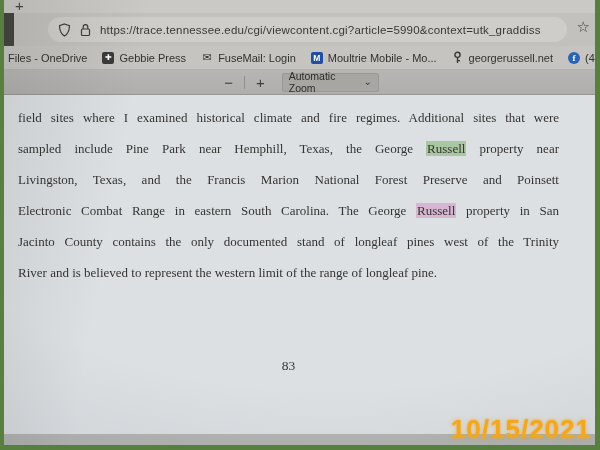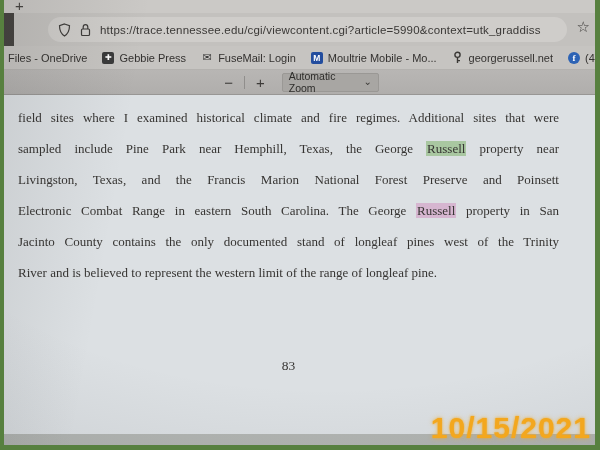--- a/index.html
+++ b/index.html
@@ -71,21 +71,21 @@
   .dline { text-align:justify; text-align-last:justify; white-space:nowrap; }
   .dline.last { text-align:left; text-align-last:left; }
   .hl-green { background:#a9c7a1; padding:0 1px; }
   .hl-pink  { background:#d6b6d0; padding:0 1px; }
   .pagenum { margin-top:62px; text-align:center; text-align-last:center; font-size:13.5px; }
 
   .bottom-band { position:absolute; left:0; right:0; bottom:0; height:11px; background:#b2b5b2; z-index:5; }
 
   .timestamp {
     position:absolute; right:9px; bottom:5px; z-index:60;
-    font-family:"Liberation Sans",sans-serif; font-weight:bold; font-size:30px;
+    font-family:"Liberation Sans",sans-serif; font-weight:bold; font-size:26px;
     color:#f3a71e; letter-spacing:1px;
     text-shadow:0 0 5px rgba(243,167,30,.55), 0 0 2px rgba(243,167,30,.8);
   }
 </style>
 </head>
 <body>
 
 <div class="screen">
 
   <div class="tabstrip">

